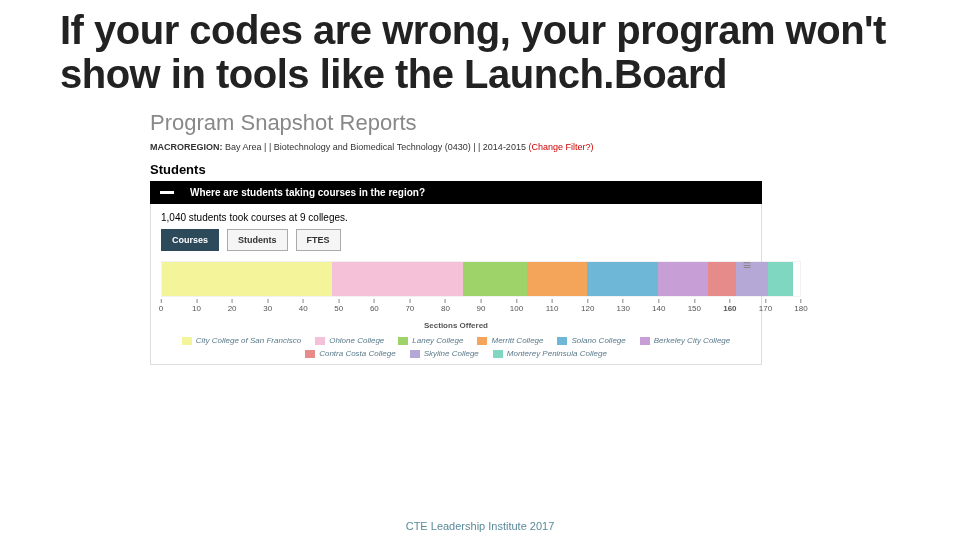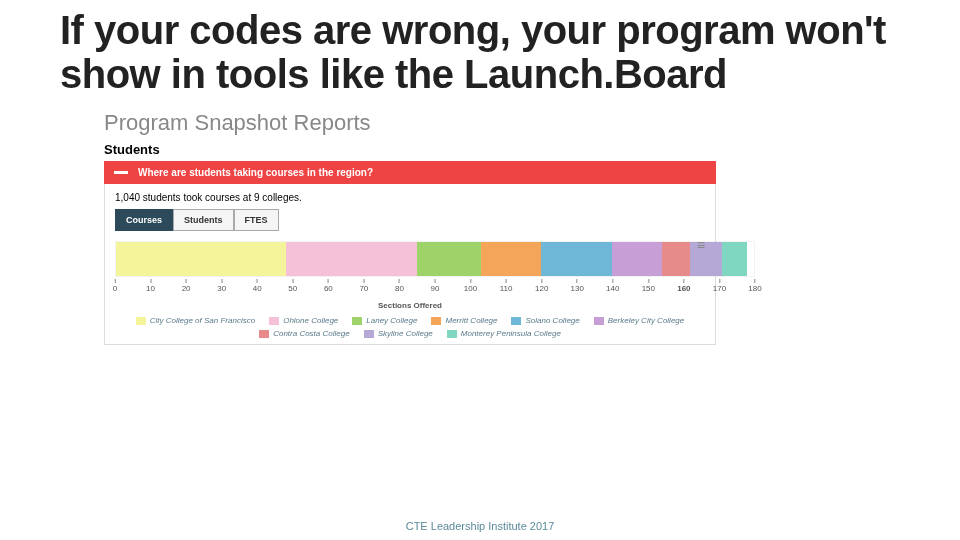--- a/index.html
+++ b/index.html
@@ -1,29 +1,29 @@
 <!DOCTYPE html>
 <html><head>
 <meta charset="utf-8">
 <style>
   * { box-sizing: border-box; margin: 0; padding: 0; }
   body { width: 960px; height: 540px; font-family: "Segoe UI", Arial, sans-serif; background: #fff; position: relative; overflow: hidden; }
   .slide { padding: 8px 60px 0 60px; }
   .title { font-size: 40px; font-weight: 700; color: #222; line-height: 1.1; letter-spacing: -0.5px; }
-  .snapshot { margin: 14px 0 0 44px; width: 612px; }
+  .snapshot { margin: 14px 0 0 90px; width: 612px; }
   .snap-title { font-size: 22px; color: #888; font-weight: 400; margin-bottom: 6px; }
   .filter-line { font-size: 9px; color: #333; margin-bottom: 10px; }
   .filter-line .label { font-weight: 600; }
   .filter-line .change { color: #c00; }
   .students-h { font-size: 13px; font-weight: 700; margin-bottom: 4px; }
-  .q-bar { background: #ef4444; color: #fff; font-size: 10px; font-weight: 600; padding: 6px 10px; display: flex; align-items: center; gap: 10px; }
+  .q-bar { background: #000000; color: #fff; font-size: 10px; font-weight: 600; padding: 6px 10px; display: flex; align-items: center; gap: 16px; }
   .q-bar .minus { background: #fff; color: #2c4a5a; width: 14px; height: 3px; }
   .panel { border: 1px solid #ddd; border-top: none; padding: 8px 10px 6px 10px; }
   .summary { font-size: 10px; font-weight: 400; margin-bottom: 6px; }
-  .tabs { display: flex; gap: 0; margin-bottom: 10px; align-items: center; }
+  .tabs { display: flex; gap: 8px; margin-bottom: 10px; align-items: center; }
   .tab { font-size: 9px; font-weight: 600; padding: 5px 10px; border: 1px solid #aaa; background: #f5f5f5; color: #333; }
   .tab.active { background: #2c4a5a; color: #fff; border-color: #2c4a5a; }
   .chart-wrap { position: relative; }
   .ham { position: absolute; right: 0; top: -4px; font-size: 14px; color: #888; }
   .bar-chart { height: 36px; width: 640px; display: flex; margin: 6px 0 2px 0; border: 1px solid rgba(0,0,0,0.05); }
   .seg { height: 100%; }
   .axis { position: relative; width: 640px; height: 20px; font-size: 8px; color: #555; }
   .tick { position: absolute; top: 0; transform: translateX(-50%); }
   .tick::before { content: ""; display: block; width: 1px; height: 4px; background: #888; margin: 0 auto 1px auto; }
   .xlabel { text-align: center; font-size: 8px; color: #555; margin-top: 2px; font-weight: bold; }
@@ -34,20 +34,25 @@
   .footer { position: absolute; bottom: 8px; left: 0; right: 0; text-align: center; font-size: 11px; color: #5a8a9a; }
 </style>
 </head>
 <body>
 
 <div class="slide">
   <h1 class="title">If your codes are wrong, your program won't show in tools like the Launch.Board</h1>
 
   <div class="snapshot">
     <div class="snap-title">Program Snapshot Reports</div>
+    <div class="filter-line">
+      <span class="label">MACROREGION:</span>
+      <span>Bay Area | | Biotechnology and Biomedical Technology (0430) | | 2014-2015</span>
+      <span class="change">(Change Filter?)</span>
+    </div>
     <div class="students-h">Students</div>
 
     <div class="q-bar">
       <span class="minus"></span>
       <span>Where are students taking courses in the region?</span>
     </div>
 
     <div class="panel">
       <div class="summary">1,040 students took courses at 9 colleges.</div>
 

